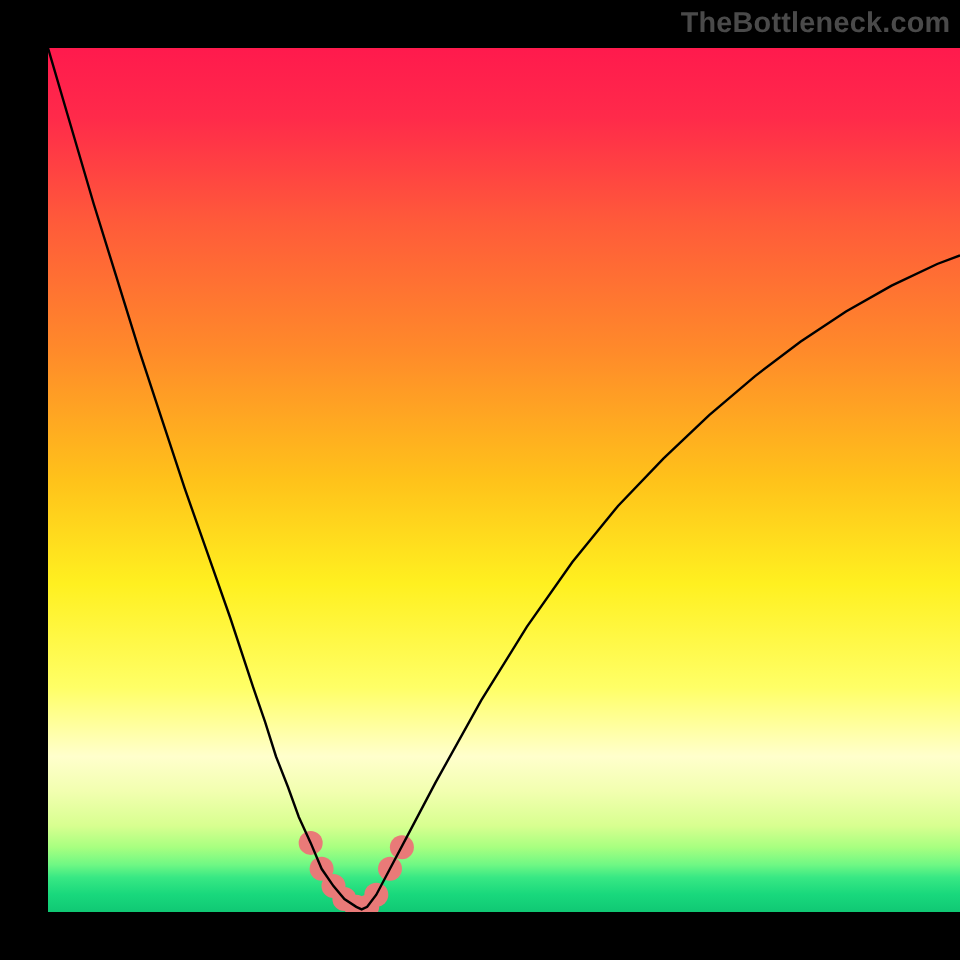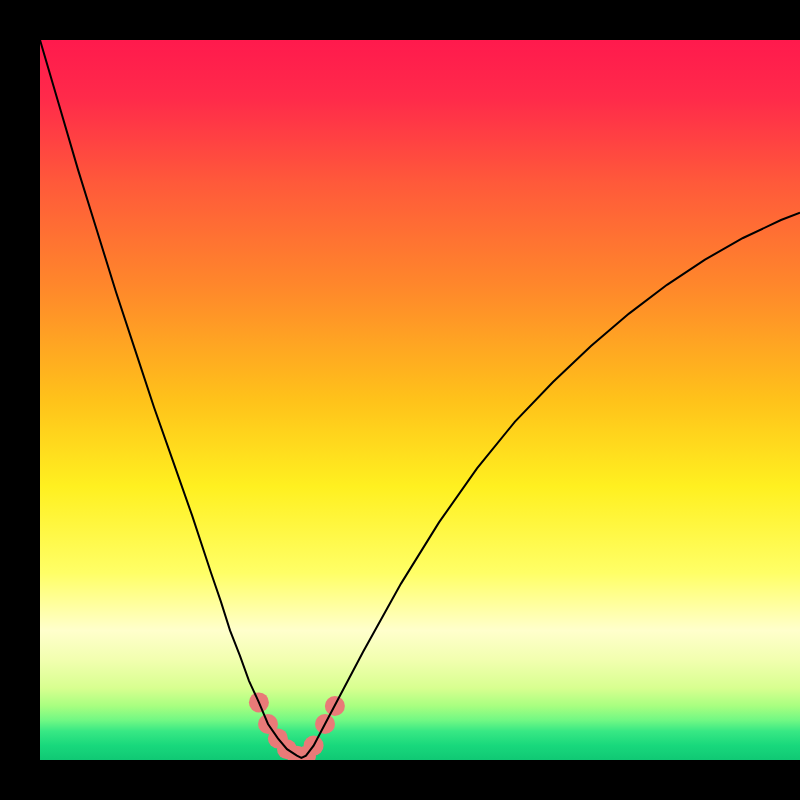--- a/index.html
+++ b/index.html
@@ -34,20 +34,21 @@
     color: #4a4a4a;
     font-size: 24px;
     font-weight: 600;
     letter-spacing: 0.2px;
   }
 </style>
 </head>
 <body>
 
 <div class="frame">
+  <div class="watermark">TheBottleneck.com</div>
   <div class="plot">
     <svg id="chart-svg" width="760" height="720" viewBox="0 0 760 720">
       <defs>
         <linearGradient id="bg-grad" x1="0" y1="0" x2="0" y2="1">
             <stop offset="0.0%" stop-color="#ff1a4d"></stop>
             <stop offset="8.0%" stop-color="#ff2a4a"></stop>
             <stop offset="20.0%" stop-color="#ff5a3a"></stop>
             <stop offset="35.0%" stop-color="#ff8a2a"></stop>
             <stop offset="50.0%" stop-color="#ffc21a"></stop>
             <stop offset="62.0%" stop-color="#fff020"></stop>

